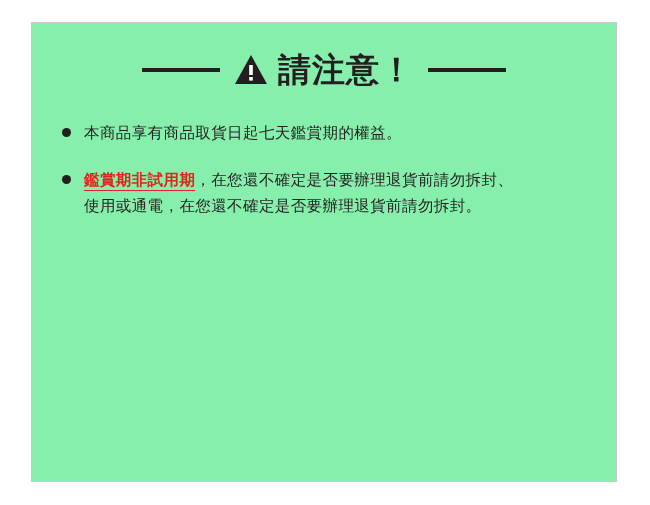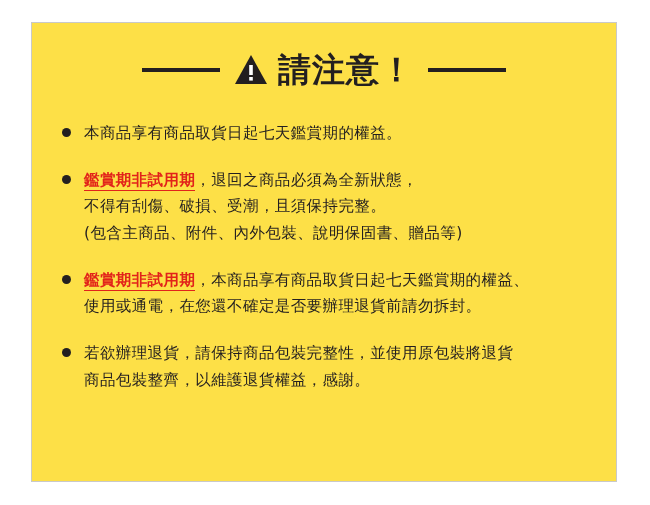--- a/index.html
+++ b/index.html
@@ -14,21 +14,21 @@
     color: #231f20;
   }
   .notice-card {
     position: absolute;
     left: 31px;
     top: 22px;
     width: 586px;
     height: 460px;
     border: 1px solid #c9c9c9;
     box-sizing: border-box;
-    background: #fde047;
+    background: #86efac;
   }
   .notice-header {
     display: flex;
     align-items: center;
     justify-content: center;
     gap: 10px;
     margin-top: 30px;
   }
   .warn-icon {
     display: inline-block;
@@ -102,33 +102,22 @@
     <span class="rule-right"></span>
   </div>
 
   <ul class="items">
 
     <li class="item">
       <span class="bullet"></span>
       <span class="line"><span>本商品享有商品取貨日起七天鑑賞期的權益。</span></span>
     </li>
 
-    <li class="item">
-      <span class="bullet"></span>
-      <span class="line"><span class="em-red">鑑賞期非試用期</span><span>，退回之商品必須為全新狀態，</span></span>
-      <span class="line"><span>不得有刮傷、破損、受潮，且須保持完整。</span></span>
-      <span class="line"><span>(包含主商品、附件、內外包裝、說明保固書、贈品等)</span></span>
-    </li>
 
     <li class="item">
       <span class="bullet"></span>
-      <span class="line"><span class="em-red">鑑賞期非試用期</span><span>，本商品享有商品取貨日起七天鑑賞期的權益、</span></span>
+      <span class="line"><span class="em-red">鑑賞期非試用期</span><span>，在您還不確定是否要辦理退貨前請勿拆封、</span></span>
       <span class="line"><span>使用或通電，在您還不確定是否要辦理退貨前請勿拆封。</span></span>
     </li>
 
-    <li class="item">
-      <span class="bullet"></span>
-      <span class="line"><span>若欲辦理退貨，請保持商品包裝完整性，並使用原包裝將退貨</span></span>
-      <span class="line"><span>商品包裝整齊，以維護退貨權益，感謝。</span></span>
-    </li>
 
   </ul>
 </div>
 
 </body></html>

